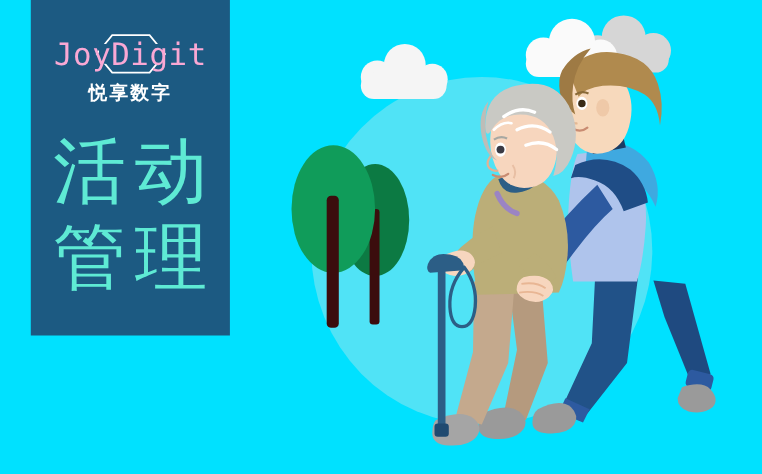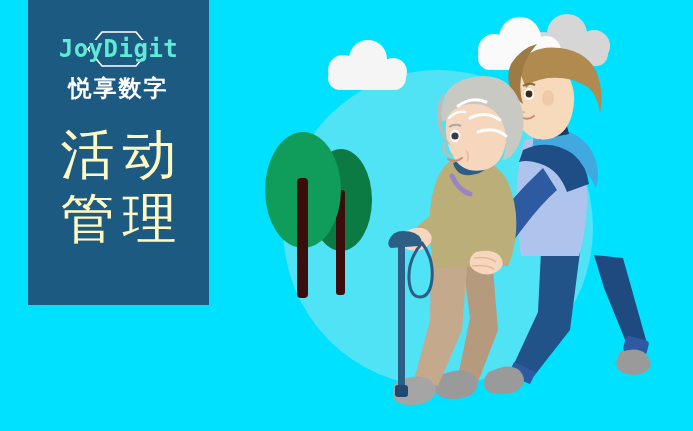--- a/index.html
+++ b/index.html
@@ -56,45 +56,45 @@
   }
   #logo-wordmark {
     position: absolute;
     left: 0;
     top: 0;
     width: 130px;
     height: 46px;
     display: flex;
     align-items: center;
     justify-content: center;
-    color: #5eead4;
+    color: #f9a8d4;
     font-family: "DejaVu Sans Mono", "Liberation Mono", monospace;
-    font-size: 24px;
-    font-weight: bold;
+    font-size: 28px;
+    font-weight: normal;
     letter-spacing: 0.5px;
     white-space: nowrap;
   }
   #logo-sub {
     margin-top: 4px;
     color: #ffffff;
-    font-size: 23px;
+    font-size: 17px;
     font-weight: bold;
     letter-spacing: 2px;
     line-height: 1.1;
     white-space: nowrap;
   }
   #headline {
     margin-top: 22px;
     display: flex;
     flex-direction: column;
     align-items: center;
   }
   .headline-line {
-    color: #fef9c3;
-    font-size: 54px;
+    color: #5eead4;
+    font-size: 66px;
     line-height: 1.18;
     letter-spacing: 8px;
     text-indent: 8px;
     white-space: nowrap;
   }
   .headline-line.light { font-weight: 300; }
   .headline-line.bold  { font-weight: normal; }
 </style>
 </head>
 <body>

